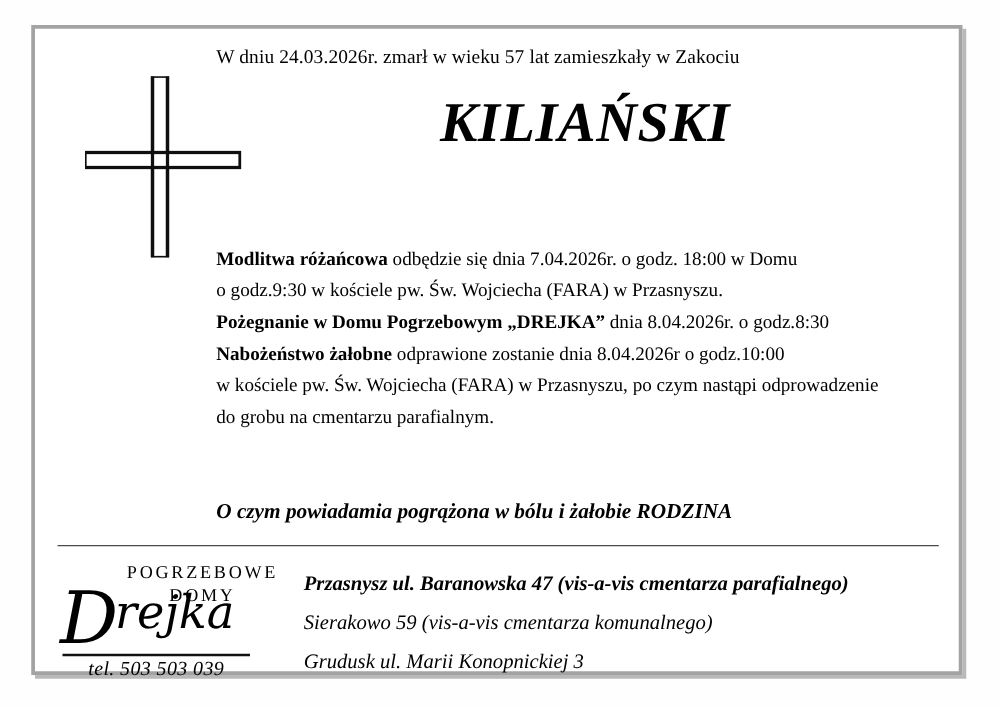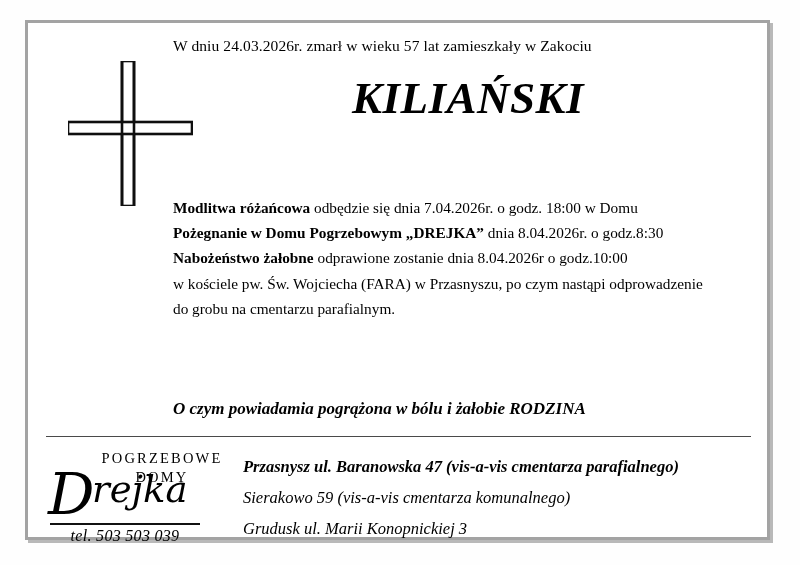--- a/index.html
+++ b/index.html
@@ -192,20 +192,21 @@
       <line x1="66" y1="0" x2="66" y2="145" stroke="#0f0f0f" stroke-width="2.6"></line>
     </svg>
   </div>
 
   <div id="name-block">
     <div>KILIAŃSKI</div>
   </div>
 
   <div id="body-text">
     <div class="ln"><span class="hl">Modlitwa różańcowa</span><span> odbędzie się dnia 7.04.2026r. o godz. 18:00 w Domu</span></div>
+    <div class="ln">o godz.9:30 w kościele pw. Św. Wojciecha (FARA) w Przasnyszu.</div>
     <div class="ln"><span class="hl">Pożegnanie w Domu Pogrzebowym „DREJKA”</span><span> dnia 8.04.2026r. o godz.8:30</span></div>
     <div class="ln"><span class="hl">Nabożeństwo żałobne</span><span> odprawione zostanie dnia 8.04.2026r o godz.10:00</span></div>
     <div class="ln">w kościele pw. Św. Wojciecha (FARA) w Przasnyszu, po czym nastąpi odprowadzenie</div>
     <div class="ln">do grobu na cmentarzu parafialnym.</div>
   </div>
 
   <div id="family-line">O czym powiadamia pogrążona w bólu i żałobie RODZINA</div>
 
   <div id="footer-divider"></div>
 

